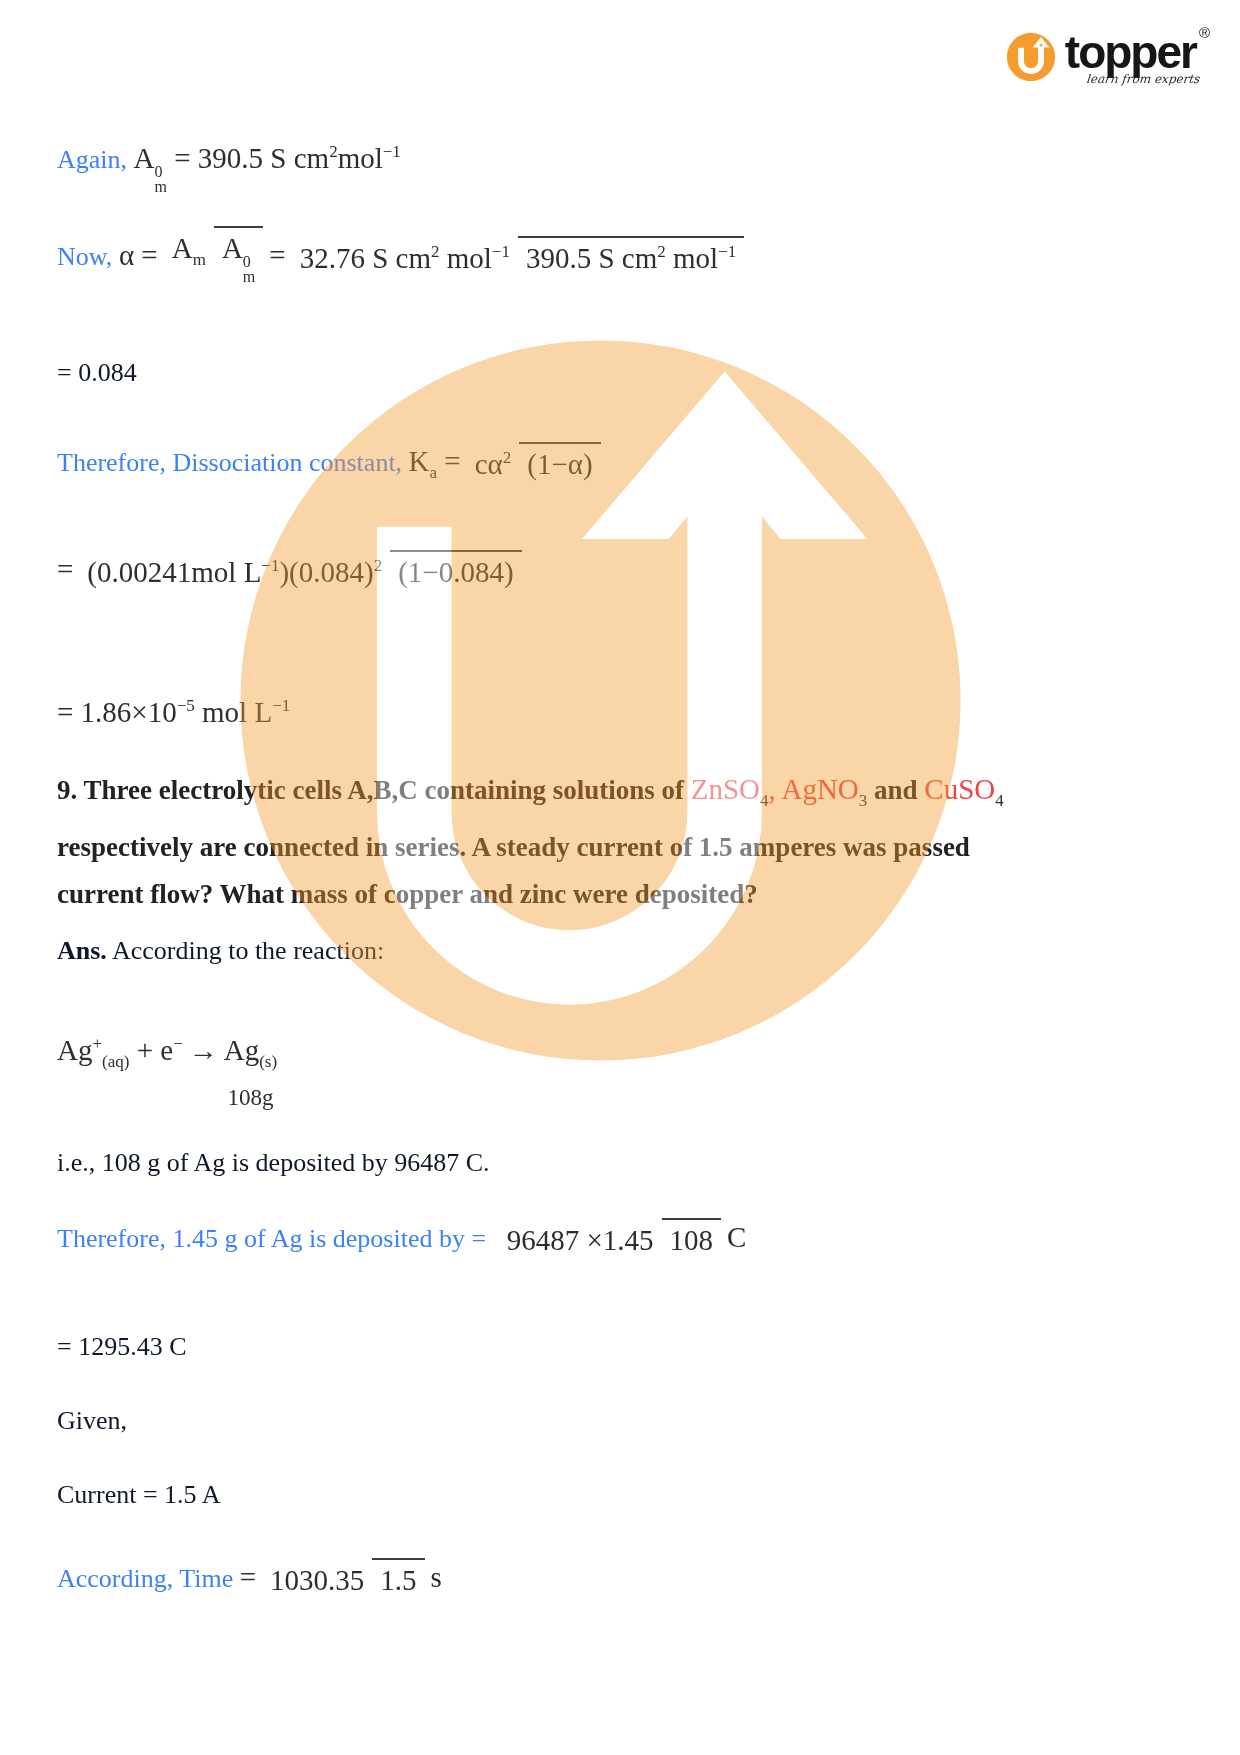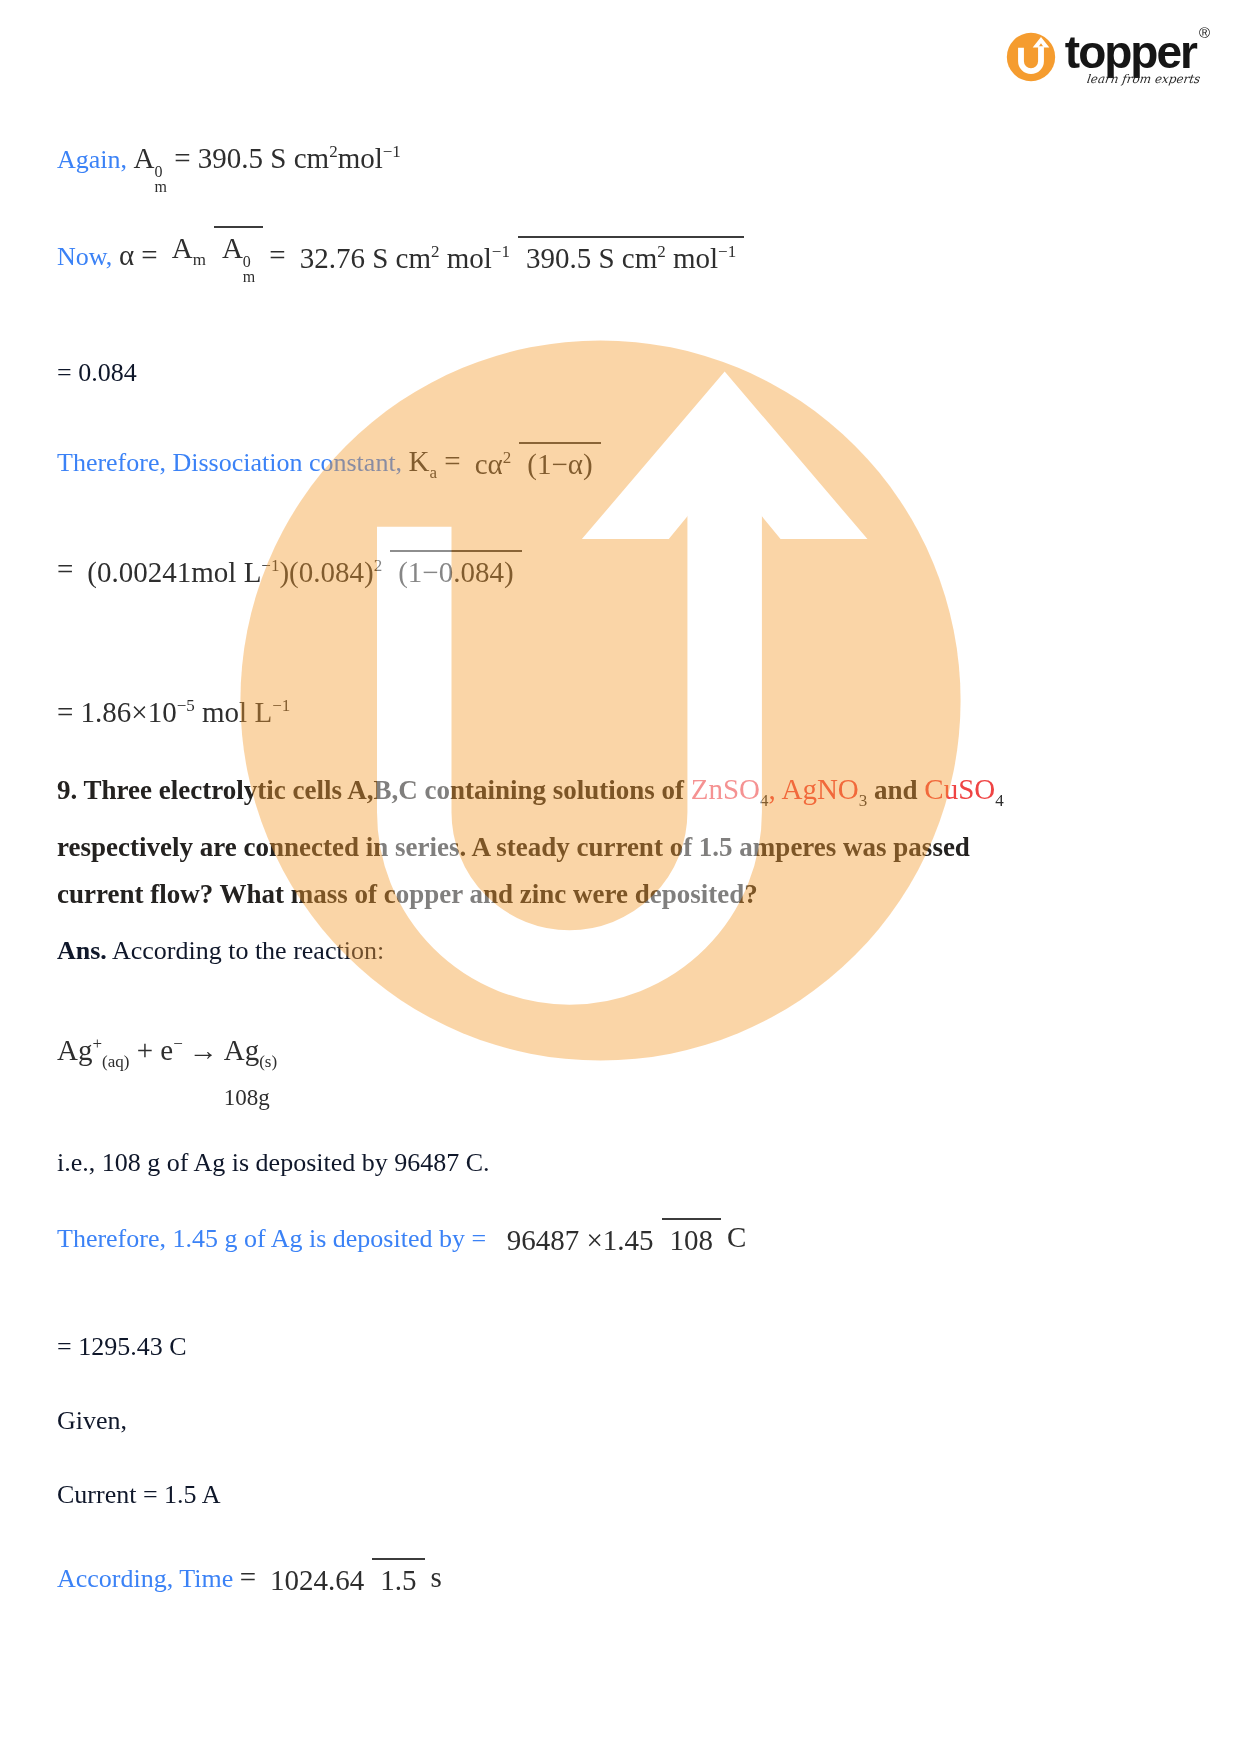--- a/index.html
+++ b/index.html
@@ -35,21 +35,21 @@
   .sub { font-size:17px; vertical-align:-7px; }
   .ss { display:inline-flex; flex-direction:column; align-items:flex-start; font-size:16px;
         line-height:15px; vertical-align:-9px; }
   .frac { display:inline-block; text-align:center; vertical-align:middle; margin:16px 6px; }
   .frac .nu { padding:1px 8px 5px; }
   .frac .de { border-top:2px solid #3c3c3c; padding:4px 8px 1px; }
   .q9 { line-height:47px; font-weight:700; color:#242220; font-size:27px; white-space:nowrap; }
   .chem { font-weight:400; font-size:29px; color:#ef4444; }
   .chem-sub { font-weight:400; font-size:17px; color:#2e2e2e; vertical-align:-7px; }
   .bold { font-weight:700; }
-  .stack { display:inline-flex; flex-direction:column; align-items:flex-start; vertical-align:top; }
+  .stack { display:inline-flex; flex-direction:column; align-items:center; vertical-align:top; }
   .stack .mass { font-size:23px; line-height:20px; margin-top:16px; }
   .arrow-ch { letter-spacing:0; padding:0 6px; }
 </style>
 </head>
 <body>
 
 <div class="page">
 
   <div class="logo">
     <svg class="logo-circle" viewBox="0 0 120 120">
@@ -123,16 +123,16 @@
     <span class="body-inline">Therefore, 1.45 g of Ag is deposited by = </span><span class="frac"><span class="nu">96487 ×1.45</span><span class="de">108</span></span><span>C</span>
   </div>
 
   <div class="blk body-txt" style="top:1332px">= 1295.43 C</div>
 
   <div class="blk body-txt" style="top:1406px">Given,</div>
 
   <div class="blk body-txt" style="top:1480px">Current = 1.5 A</div>
 
   <div class="blk math" style="top:1548px">
-    <span class="body-inline">According, Time </span><span>=</span><span class="frac"><span class="nu">1024.64</span><span class="de">1.5</span></span><span>s</span>
+    <span class="body-inline">According, Time </span><span>=</span><span class="frac"><span class="nu">1030.35</span><span class="de">1.5</span></span><span>s</span>
   </div>
 
 </div>
 
 </body></html>

